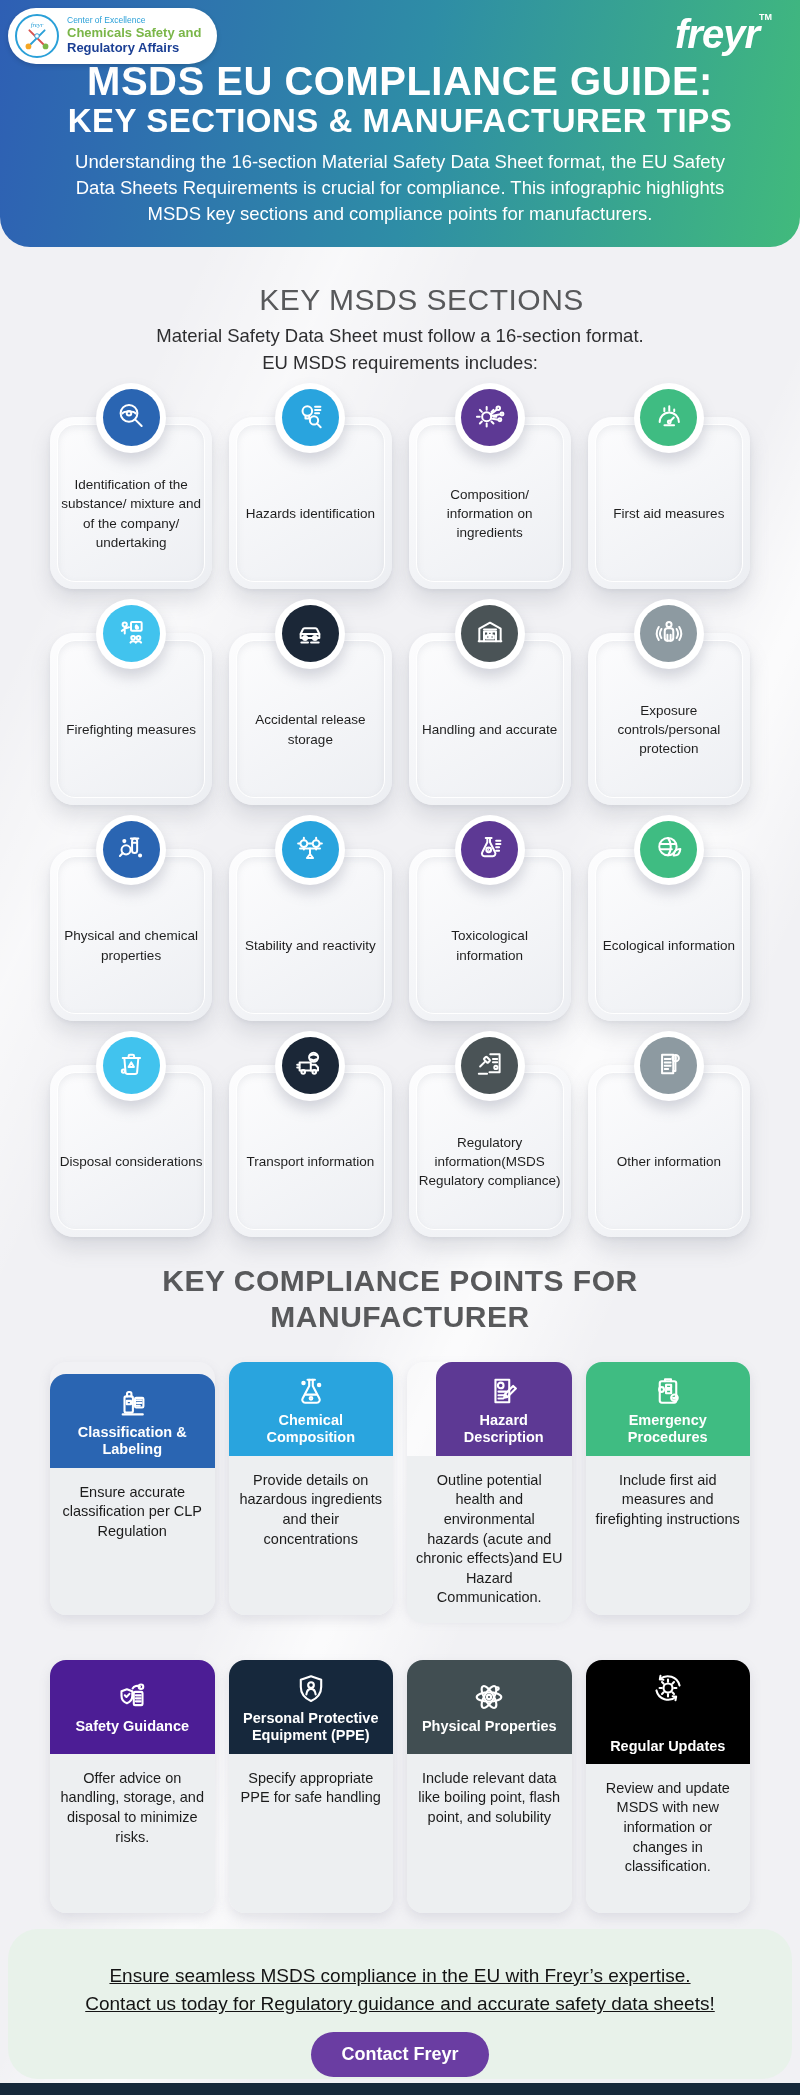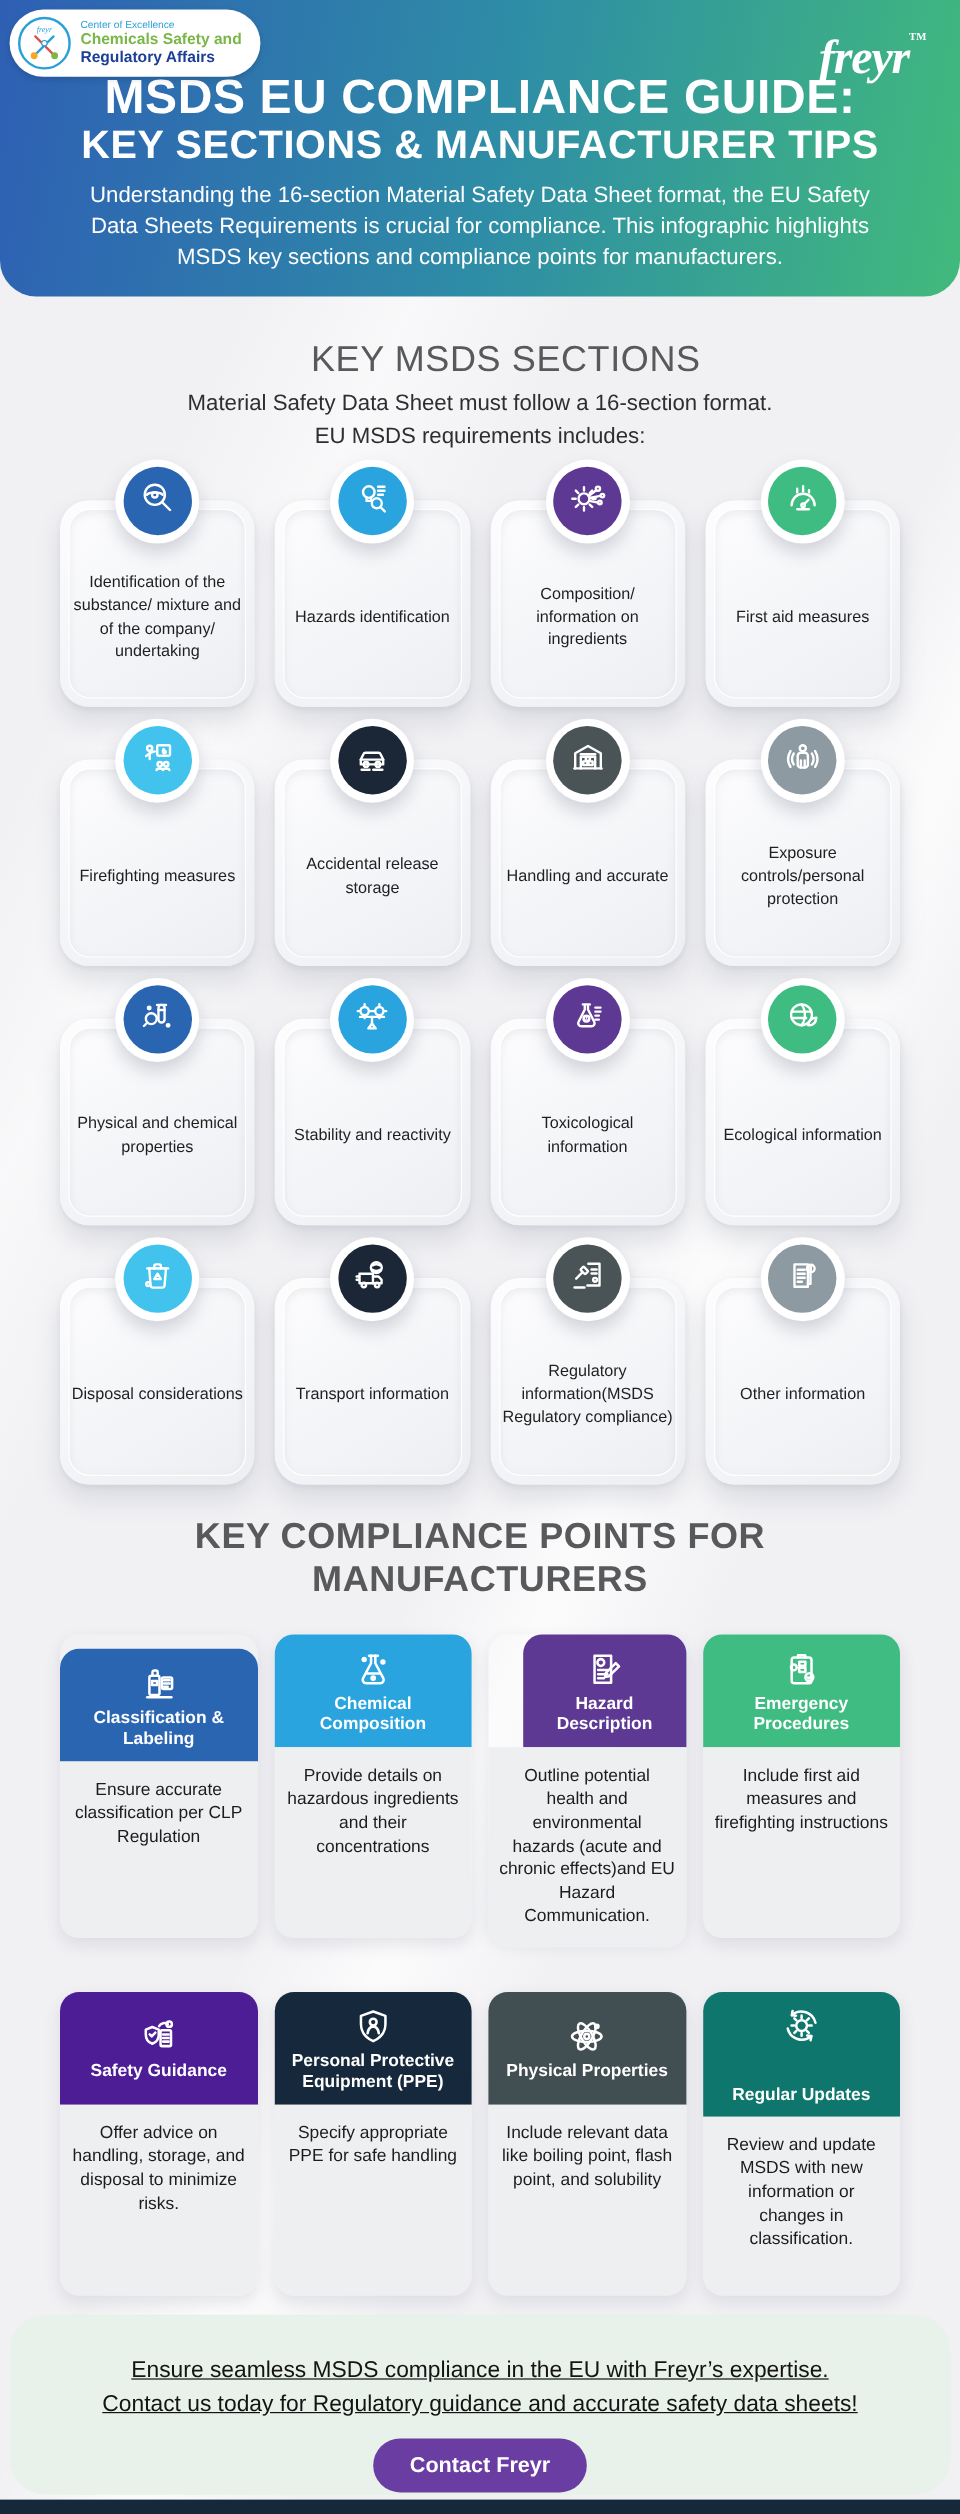--- a/index.html
+++ b/index.html
@@ -29,22 +29,22 @@
     height:56px; display:flex; align-items:center; gap:8px;
     padding:5px 16px 5px 7px;
     box-shadow:0 2px 5px rgba(0,0,0,.15);
   }
   .badge-logo { width:44px; height:44px; border-radius:50%; border:2px solid #2aa0d8; display:flex; align-items:center; justify-content:center; background:#fff; }
   .badge-text { text-align:left; line-height:1.15; }
   .badge-l1 { font-size:8.5px; color:#2aa0d8; }
   .badge-l2 { font-size:13px; font-weight:700; color:#7ab648; }
   .badge-l3 { font-size:13px; font-weight:700; color:#1b3f94; }
   .flogo {
-    position:absolute; top:24px; right:28px;
-    font-family:Liberation Serif, serif; font-style:italic; font-weight:700;
+    position:absolute; top:12px; right:28px;
+    font-family:Liberation Sans, sans-serif; font-style:italic; font-weight:700;
     font-size:40px; color:#fff; letter-spacing:-1px;
   }
   .flogo sup { font-size:9px; font-style:normal; vertical-align:28px; letter-spacing:0; }
   .h1a { padding-top:60px; font-size:40px; font-weight:700; letter-spacing:.5px; line-height:1.05; }
   .h1b { font-size:33px; font-weight:700; letter-spacing:.5px; line-height:1.15; }
   .hsub { width:650px; margin:9px auto 0; font-size:18.5px; line-height:1.42; font-weight:400; }
   
   .stitle { margin-top:36px; text-align:center; font-size:30px; font-weight:400; letter-spacing:.5px; color:#58595b;margin-left:43px; }
   .ssub   { margin-top:6px; text-align:center; font-size:18.5px; line-height:1.45; color:#2e2e30; }
   .sgrid {
@@ -389,21 +389,21 @@
               <circle cx="17" cy="7.6" r="2.4"></circle>
               <path d="M17 6.9v1.6M17 5.9h.01"></path>
             </svg></span>
         </div>
       </div>
     <div class="slabel">Other information</div>
   </div>
 
 </div>
 
-<div class="ctitle-main" style="width:560px;margin-left:auto;margin-right:auto;">KEY COMPLIANCE POINTS FOR MANUFACTURERS</div>
+<div class="ctitle-main" style="width:560px;margin-left:auto;margin-right:auto;">KEY COMPLIANCE POINTS FOR MANUFACTURER</div>
 
 <div class="cgrid">
 
   <div class="ccard">
     <div class="chead" style="background-color: rgb(42, 101, 178); margin-top: 12px;">
       <span class="cicon">
           <svg viewBox="0 0 24 24">
             <rect x="7" y="7.6" width="5.6" height="10.8" rx="1"></rect>
             <path d="M8.7 7.6V5.7a1 1 0 0 1 1-1h.9a1 1 0 0 1 1 1v1.9"></path>
             <rect x="8.5" y="10.6" width="2.8" height="2.2"></rect>
@@ -508,21 +508,21 @@
             <circle cx="12" cy="12" r="1.4"></circle>
             <circle cx="17.6" cy="6.4" r="0.9"></circle>
           </svg>
         </span>
       <div class="chead-t">Physical Properties</div>
     </div>
     <div class="cbody">Include relevant data like boiling point, flash point, and solubility</div>
   </div>
 
   <div class="ccard">
-    <div class="chead" style="background-color: #0f766e; gap: 32px;">
+    <div class="chead" style="background-color: #000000; gap: 32px;">
       <span class="cicon">
           <svg viewBox="0 0 24 24">
             <circle cx="12" cy="12" r="3"></circle>
             <path d="M12 7.9V6.4M12 17.6v-1.5M7.9 12H6.4M17.6 12h-1.5M9.1 9.1 8 8M14.9 14.9l1.1 1.1M14.9 9.1 16 8M9.1 14.9 8 16"></path>
             <path d="M19.7 10.4A8 8 0 0 0 6.6 6.2"></path>
             <path d="M7 3.9l-.4 2.3 2.3.3"></path>
             <path d="M4.3 13.6a8 8 0 0 0 13.1 4.2"></path>
             <path d="M17 20.1l.4-2.3-2.3-.3"></path>
           </svg>
         </span>

